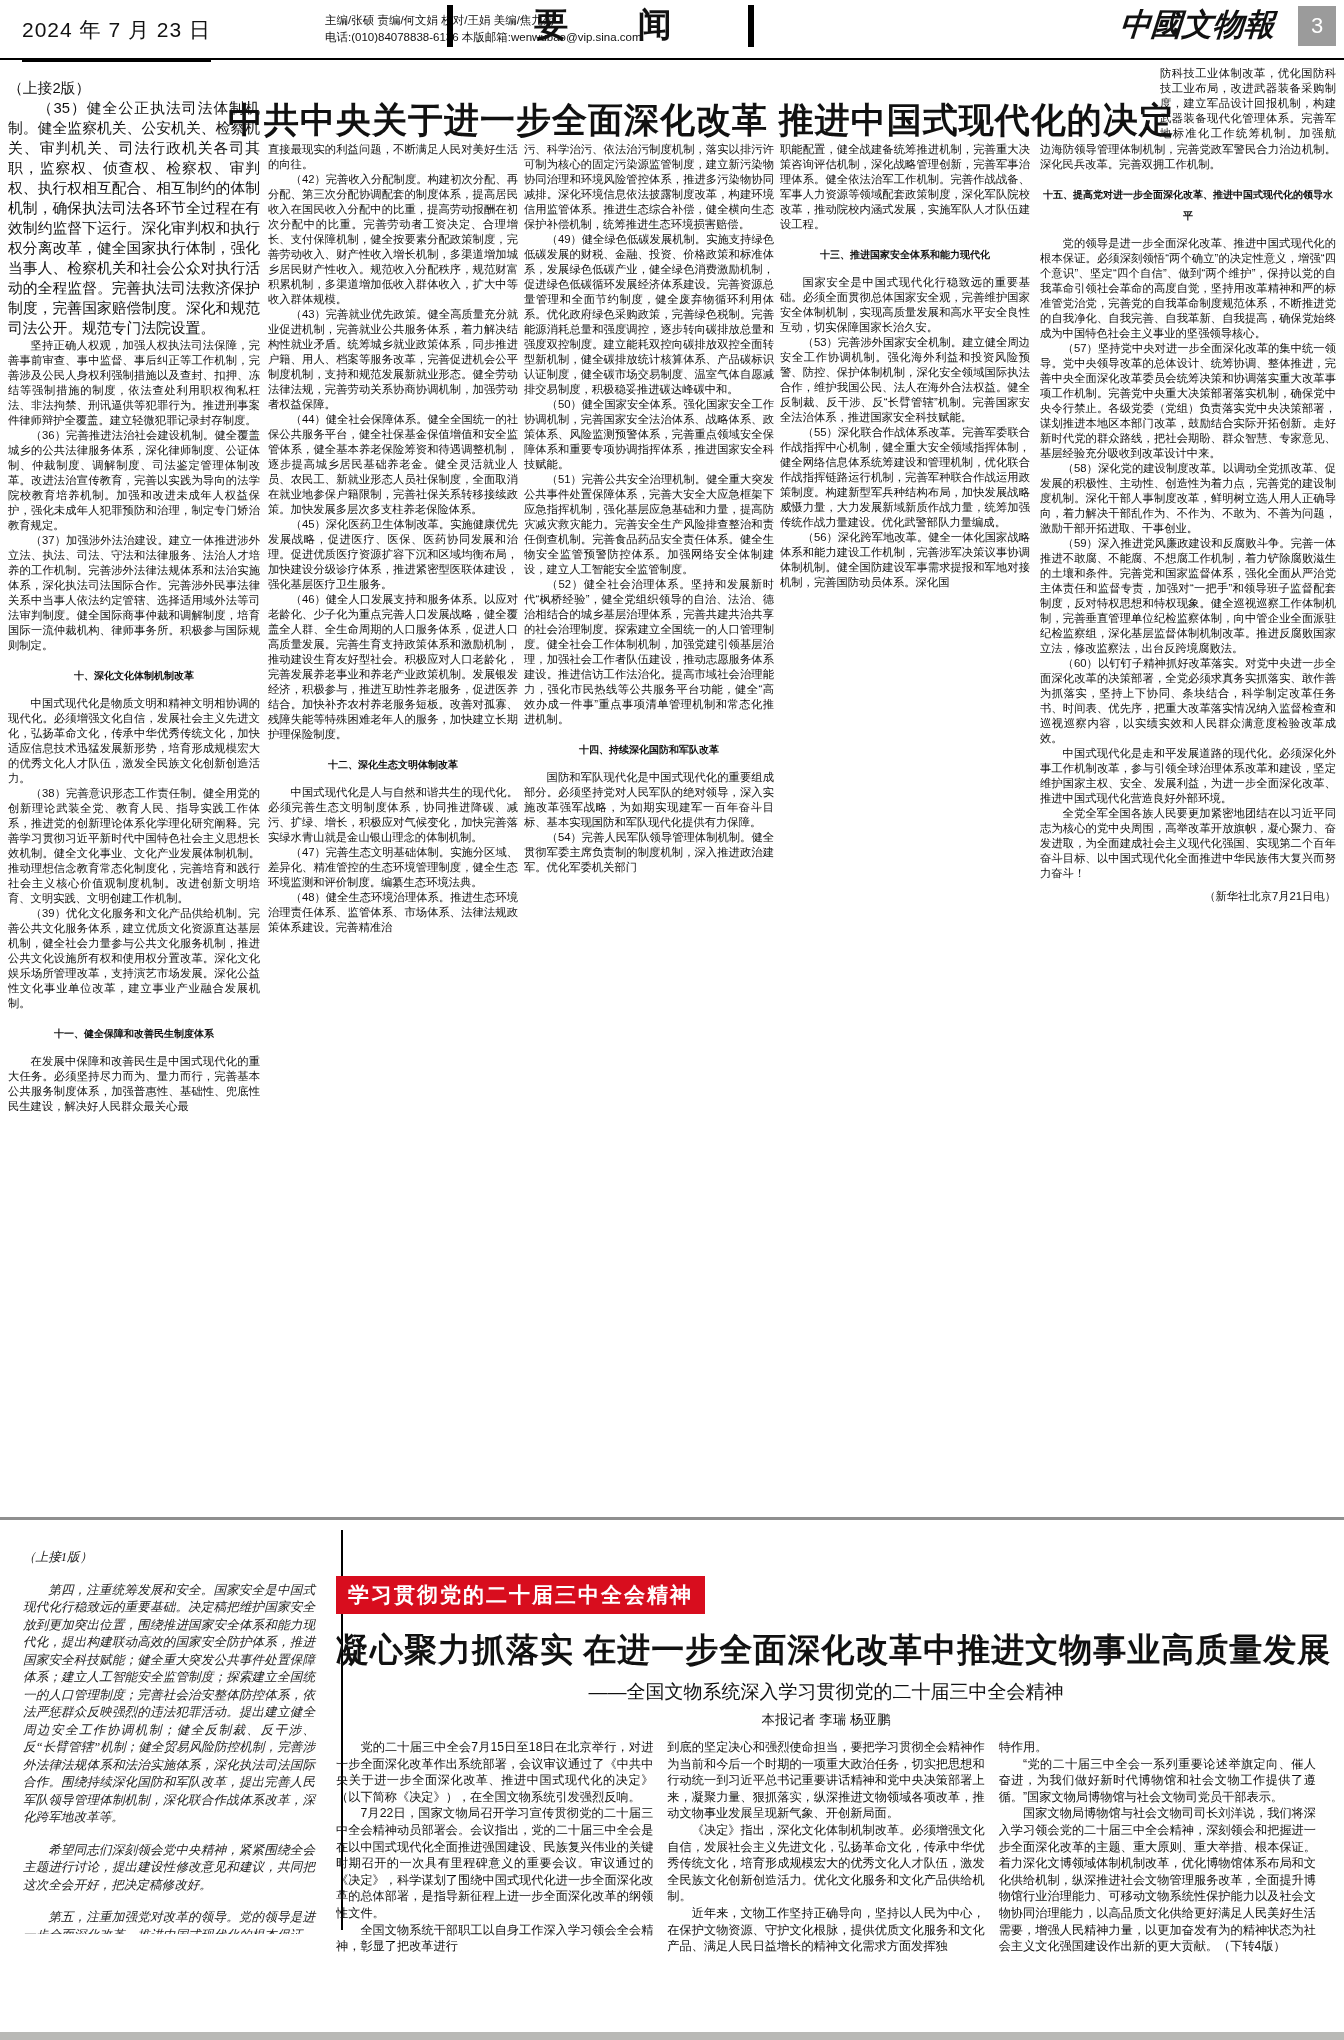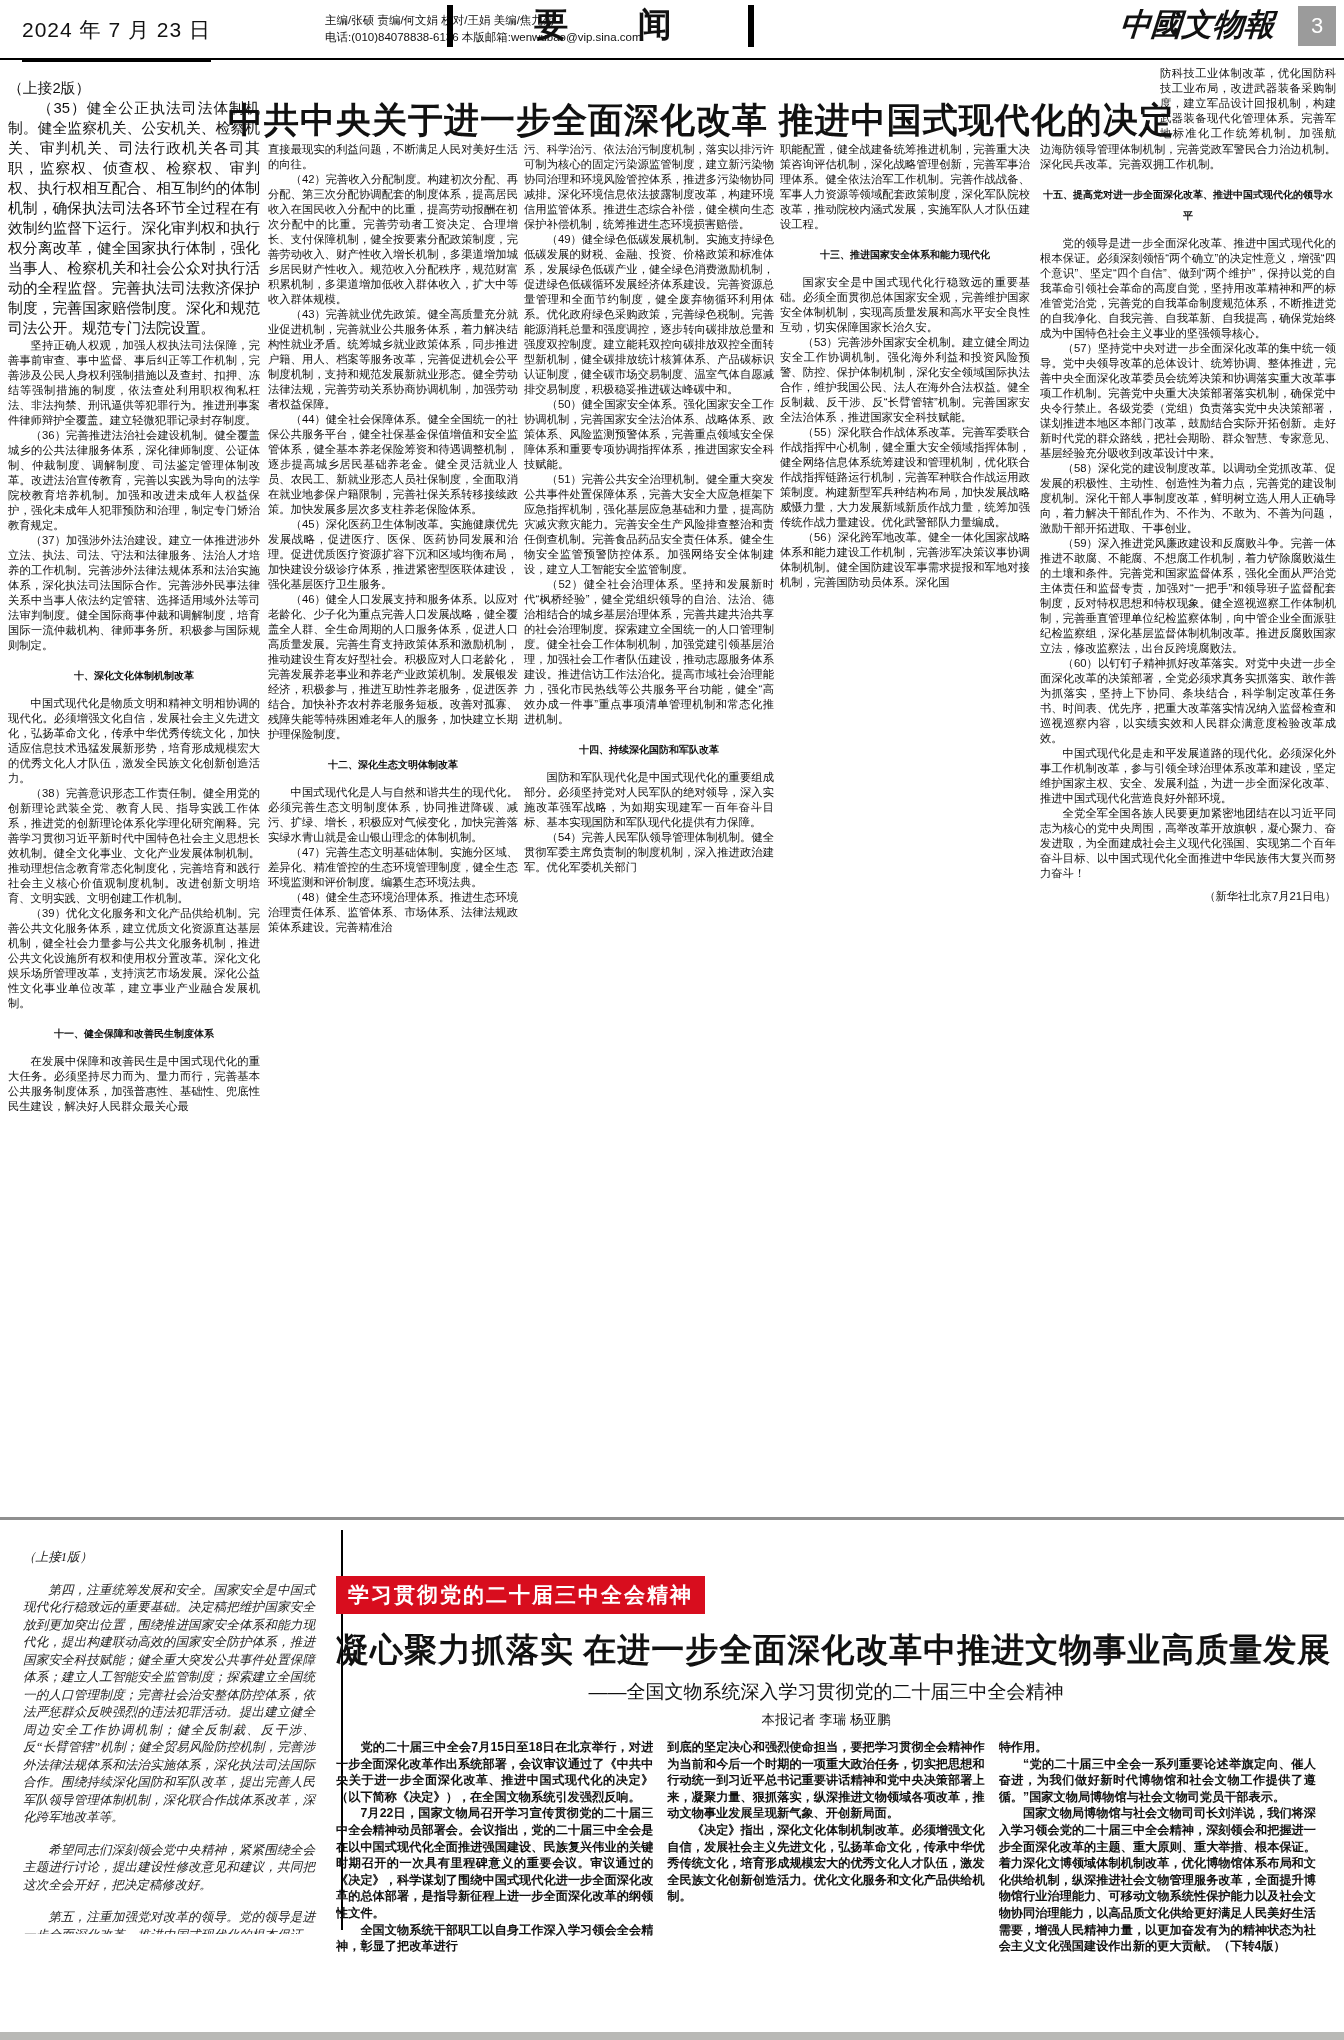--- a/index.html
+++ b/index.html
@@ -42,21 +42,21 @@
   .italcol p.src{text-align:right;text-indent:0;margin-top:6px;}
   .vline{position:absolute;left:341px;top:1530px;width:2px;height:400px;background:#000;}
   
   .feature{position:absolute;left:336px;top:1532px;width:980px;margin-top:44px;}
   .redbox{display:inline-block;background:#d80d1e;color:#fff;font-size:21px;font-weight:bold;
           padding:5px 12px;letter-spacing:2px;}
   .fhead{margin:14px 0 4px 0;text-align:center;font-family:"Liberation Serif","DejaVu Serif",serif;
          font-size:33px;font-weight:bold;letter-spacing:1px;white-space:nowrap;}
   .fsub{text-align:center;font-size:19px;margin:6px 0 2px 0;}
   .fby{text-align:center;font-size:13.5px;margin:6px 0 10px 0;}
-  .fcols{display:flex;gap:14px;font-weight:bold;}
+  .fcols{display:flex;gap:14px;}
   .fcol{flex:1;height:238px;overflow:hidden;font-size:12.2px;line-height:16.6px;text-align:justify;}
   .fcol p{margin:0;text-indent:2em;}
   .fcol p.cont{text-indent:0;}
 </style>
 </head>
 <body>
 
 <div class="page">
 
   <div class="masthead">
@@ -150,20 +150,21 @@
     <div class="fby">本报记者 李瑞 杨亚鹏</div>
     <div class="fcols">
       <div class="fcol">
           <p>党的二十届三中全会7月15日至18日在北京举行，对进一步全面深化改革作出系统部署，会议审议通过了《中共中央关于进一步全面深化改革、推进中国式现代化的决定》（以下简称《决定》），在全国文物系统引发强烈反响。</p>
           <p>7月22日，国家文物局召开学习宣传贯彻党的二十届三中全会精神动员部署会。会议指出，党的二十届三中全会是在以中国式现代化全面推进强国建设、民族复兴伟业的关键时期召开的一次具有里程碑意义的重要会议。审议通过的《决定》，科学谋划了围绕中国式现代化进一步全面深化改革的总体部署，是指导新征程上进一步全面深化改革的纲领性文件。</p>
           <p>全国文物系统干部职工以自身工作深入学习领会全会精神，彰显了把改革进行</p>
         </div>
       <div class="fcol">
           <p class="cont">到底的坚定决心和强烈使命担当，要把学习贯彻全会精神作为当前和今后一个时期的一项重大政治任务，切实把思想和行动统一到习近平总书记重要讲话精神和党中央决策部署上来，凝聚力量、狠抓落实，纵深推进文物领域各项改革，推动文物事业发展呈现新气象、开创新局面。</p>
           <p>《决定》指出，深化文化体制机制改革。必须增强文化自信，发展社会主义先进文化，弘扬革命文化，传承中华优秀传统文化，培育形成规模宏大的优秀文化人才队伍，激发全民族文化创新创造活力。优化文化服务和文化产品供给机制。</p>
+          <p>近年来，文物工作坚持正确导向，坚持以人民为中心，在保护文物资源、守护文化根脉，提供优质文化服务和文化产品、满足人民日益增长的精神文化需求方面发挥独</p>
         </div>
       <div class="fcol">
           <p class="cont">特作用。</p>
           <p>“党的二十届三中全会一系列重要论述举旗定向、催人奋进，为我们做好新时代博物馆和社会文物工作提供了遵循。”国家文物局博物馆与社会文物司党员干部表示。</p>
           <p>国家文物局博物馆与社会文物司司长刘洋说，我们将深入学习领会党的二十届三中全会精神，深刻领会和把握进一步全面深化改革的主题、重大原则、重大举措、根本保证。着力深化文博领域体制机制改革，优化博物馆体系布局和文化供给机制，纵深推进社会文物管理服务改革，全面提升博物馆行业治理能力、可移动文物系统性保护能力以及社会文物协同治理能力，以高品质文化供给更好满足人民美好生活需要，增强人民精神力量，以更加奋发有为的精神状态为社会主义文化强国建设作出新的更大贡献。（下转4版）</p>
         </div>
     </div>
   </div>
 
   <div class="botbar"></div>

